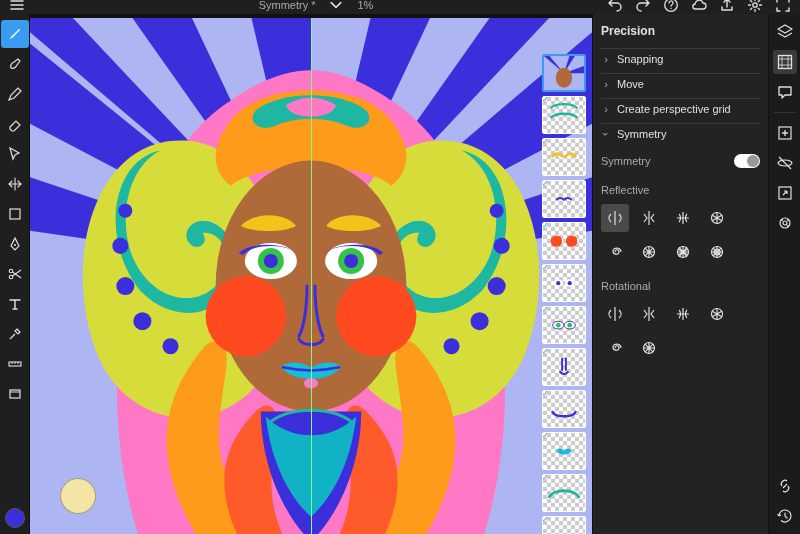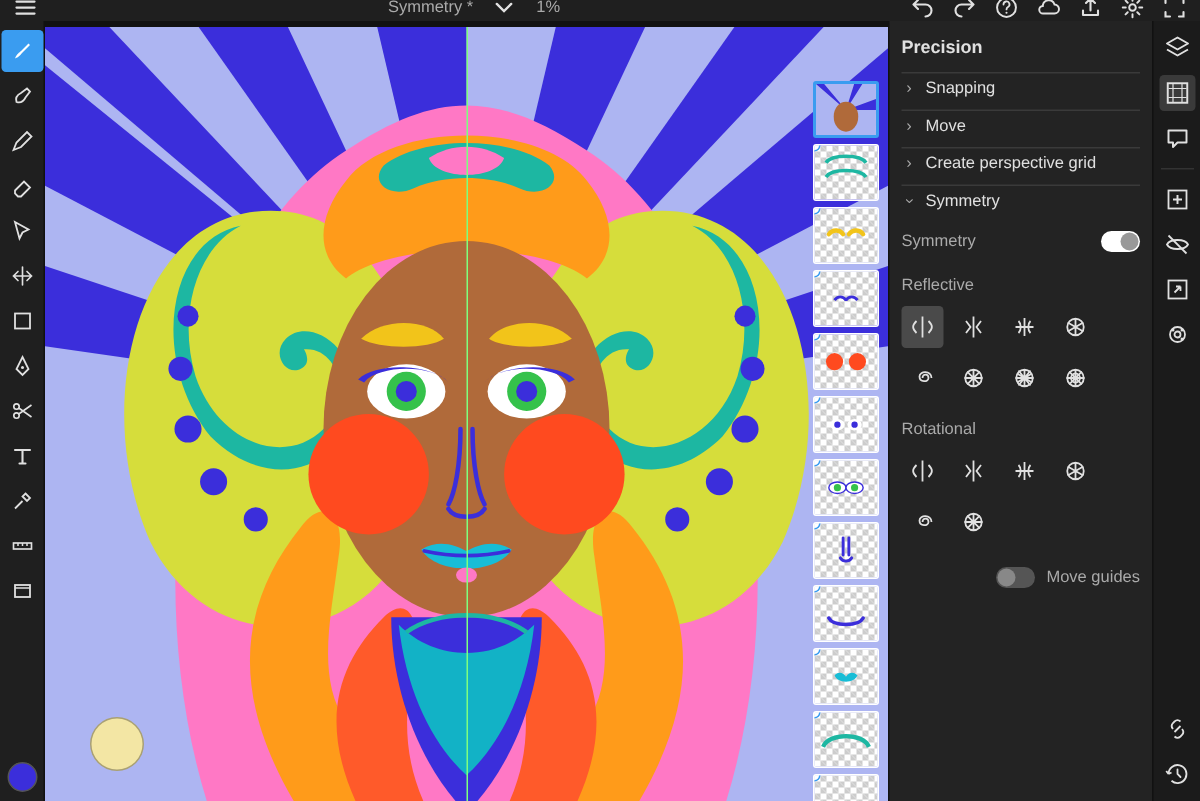--- a/index.html
+++ b/index.html
@@ -686,26 +686,20 @@
           </svg>
         </div>
       <div class="sym-cell">
           <svg viewBox="0 0 18 18">
             <circle cx="9" cy="9" r="5.5"></circle>
             <path d="M9 3v12M3 9h12M4.8 4.8l8.4 8.4M4.8 13.2l8.4-8.4"></path>
           </svg>
         </div>
     </div>
 
-    <div style="display:flex;align-items:center;gap:8px;padding:8px 0 0">
-      <span class="toggle off">
-          <span class="knob"></span>
-        </span>
-      <span style="color:var(--text-dim)">Move guides</span>
-    </div>
   </div>
 
   <div class="rails">
     <div class="rail-icon">
         <svg viewBox="0 0 18 18">
           <path d="M9 2l7 4-7 4-7-4 7-4zM2 10l7 4 7-4" stroke="#e0e0e0" stroke-width="1.3" fill="none" stroke-linejoin="round"></path>
         </svg>
       </div>
     <div class="rail-icon active">
         <svg viewBox="0 0 18 18">

